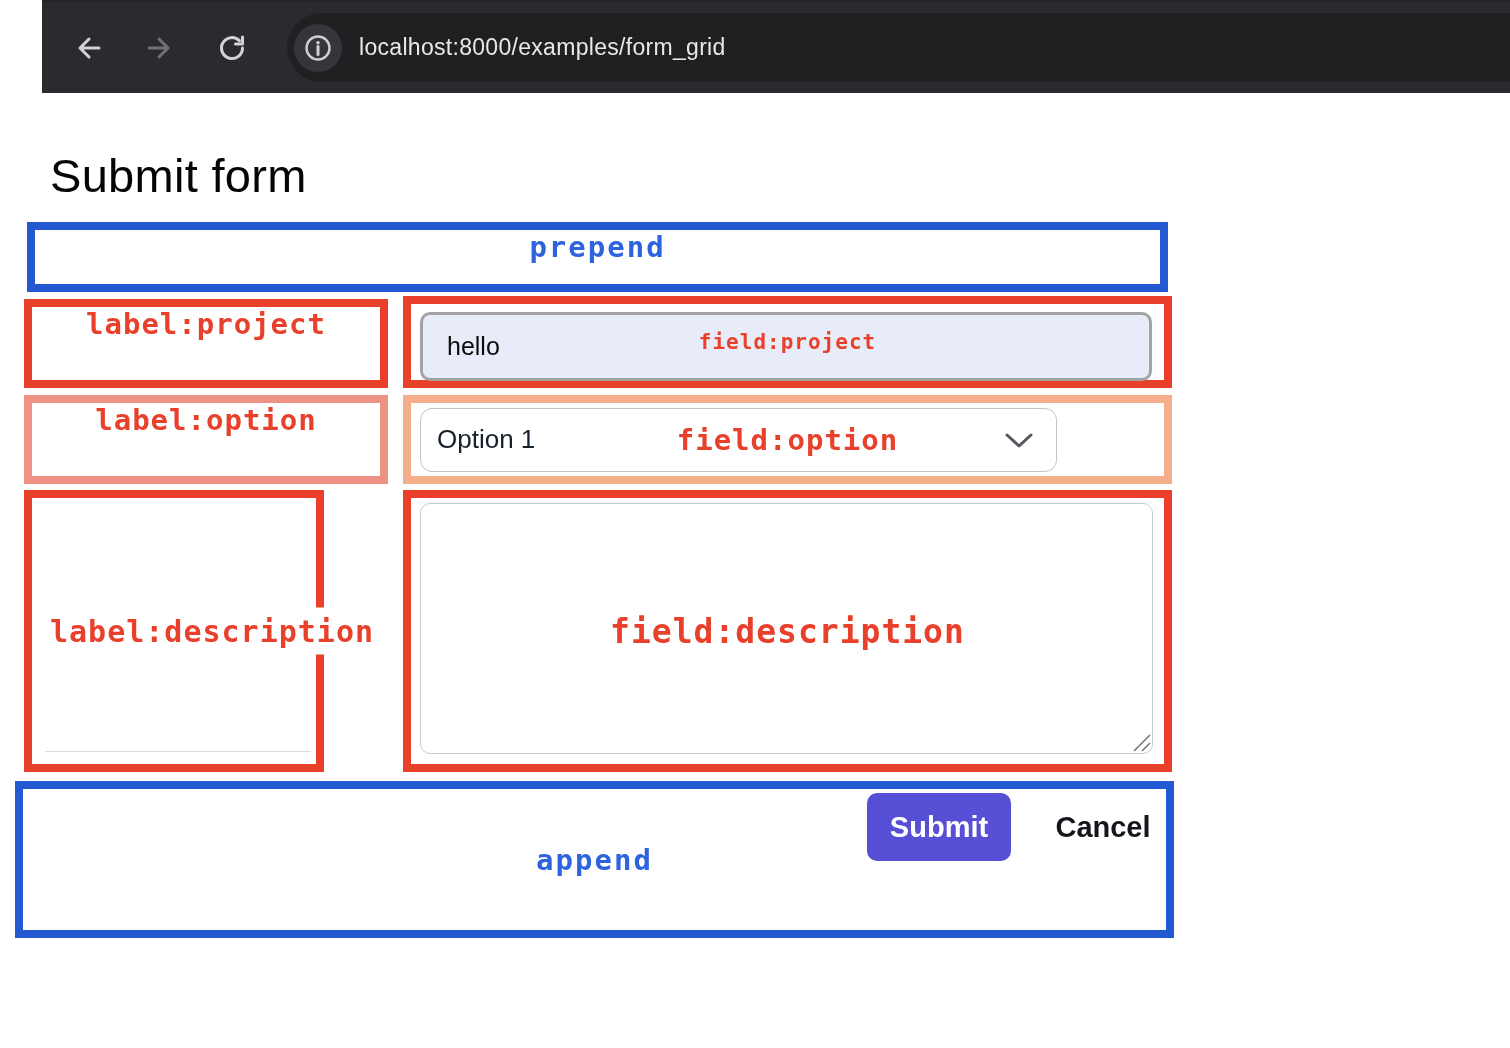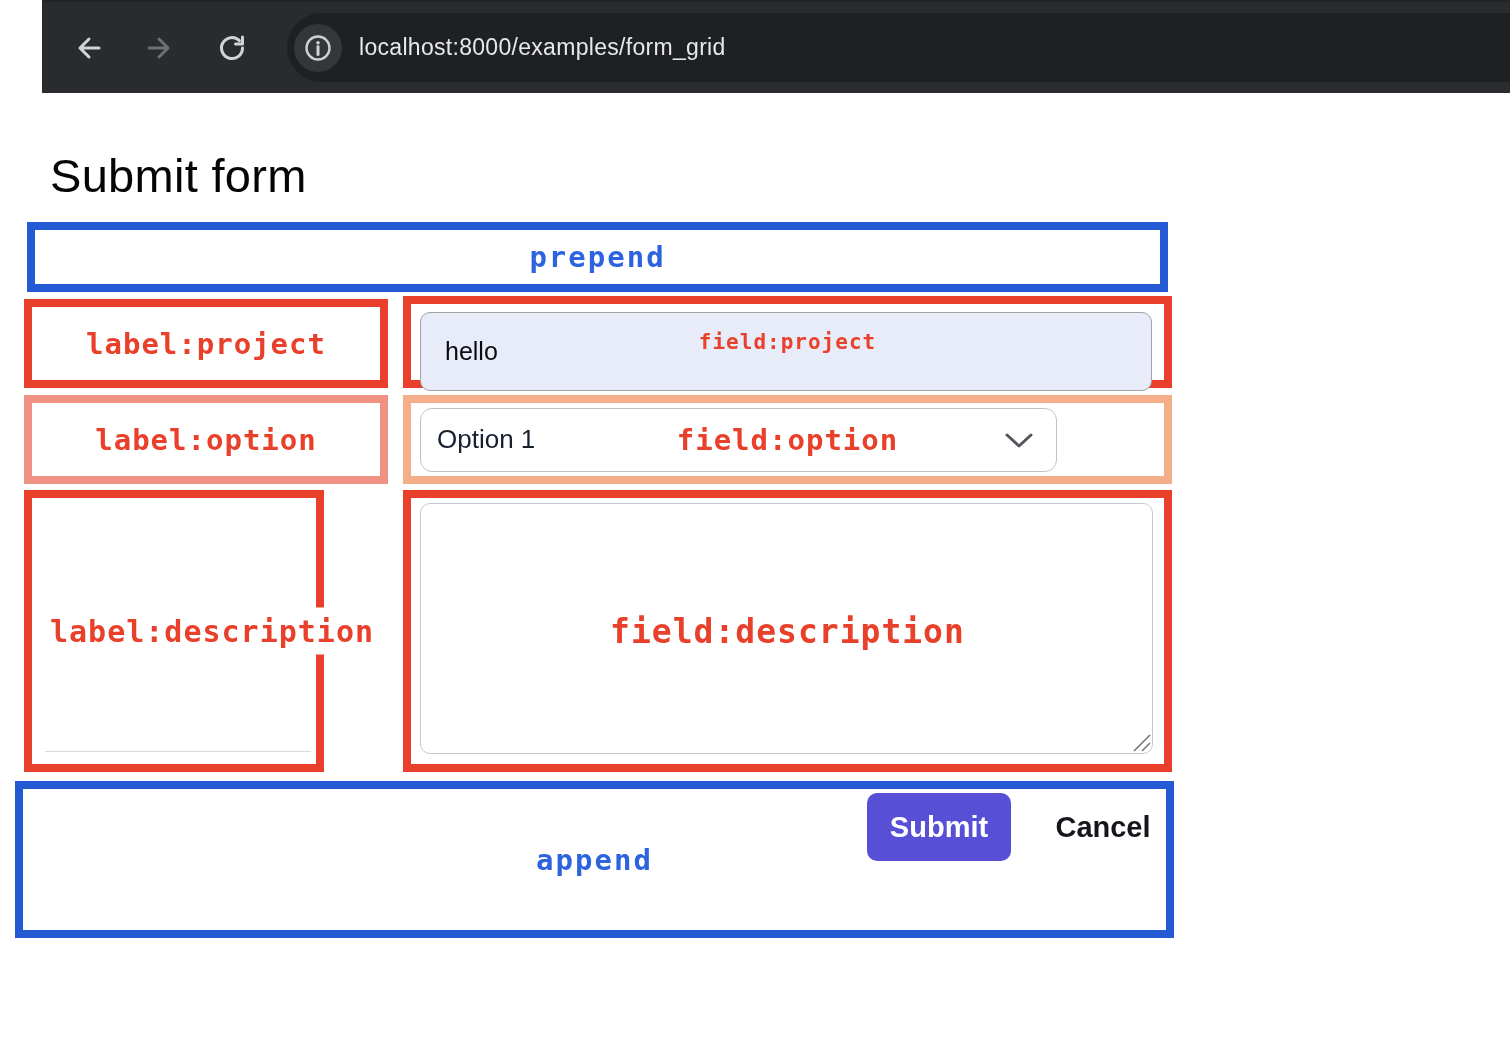--- a/index.html
+++ b/index.html
@@ -26,34 +26,34 @@
   .mono-blue { font-family:"DejaVu Sans Mono", monospace; font-weight:700;
                color:#2d63de; font-size:29px; letter-spacing:2px; }
   .mono-red  { font-family:"DejaVu Sans Mono", monospace; font-weight:700;
                color:#e8402a; font-size:29px; letter-spacing:1px; }
 
   .obox { position:absolute; background:#fff; }
   .b-blue   { border:8px solid #2359d2; }
   .b-red    { border:8px solid #e8402a; }
   .b-salmon { border:8px solid #ef9183; }
   .b-peach  { border:8px solid #f4ae89; }
-  .center-xy { display:flex; align-items:center; justify-content:center; }
+  .center-xy { display:flex; align-items:flex-start; justify-content:center; }
 
   #box-prepend { left:27px; top:222px; width:1141px; height:70px; }
   #box-label-project { left:24px;  top:299px; width:364px; height:89px; }
   #box-field-project { left:403px; top:296px; width:769px; height:92px; position:absolute; }
   #box-label-option  { left:24px;  top:395px; width:364px; height:89px; }
   #box-field-option  { left:403px; top:395px; width:769px; height:89px; position:absolute; }
   #box-label-desc    { left:24px;  top:490px; width:300px; height:282px; position:relative; }
   #box-field-desc    { left:403px; top:490px; width:769px; height:282px; position:absolute; }
   #box-append        { left:15px;  top:781px; width:1159px; height:157px; position:absolute; }
 
   
-  #input-project { position:absolute; left:9px; top:8px; width:732px; height:79px;
-                   background:#e8ecf9; border:1px solid #a3a3a3; border-radius:10px;
+  #input-project { position:absolute; left:9px; top:8px; width:732px; height:69px;
+                   background:#e8ecf9; border:3px solid #a3a3a3; border-radius:10px;
                    font-size:25px; color:#0c0c0d; padding:0 0 0 24px;
                    font-family:"Liberation Sans", sans-serif; }
   .field-overlay { position:absolute; left:0; top:0; right:0; bottom:0;
                    display:flex; align-items:center; justify-content:center;
                    pointer-events:none; }
 
   
   #select-option { position:absolute; left:9px; top:5px; width:637px; height:64px;
                    background:#fff; border:1.5px solid #c2c3c8; border-radius:12px;
                    cursor:pointer; }

